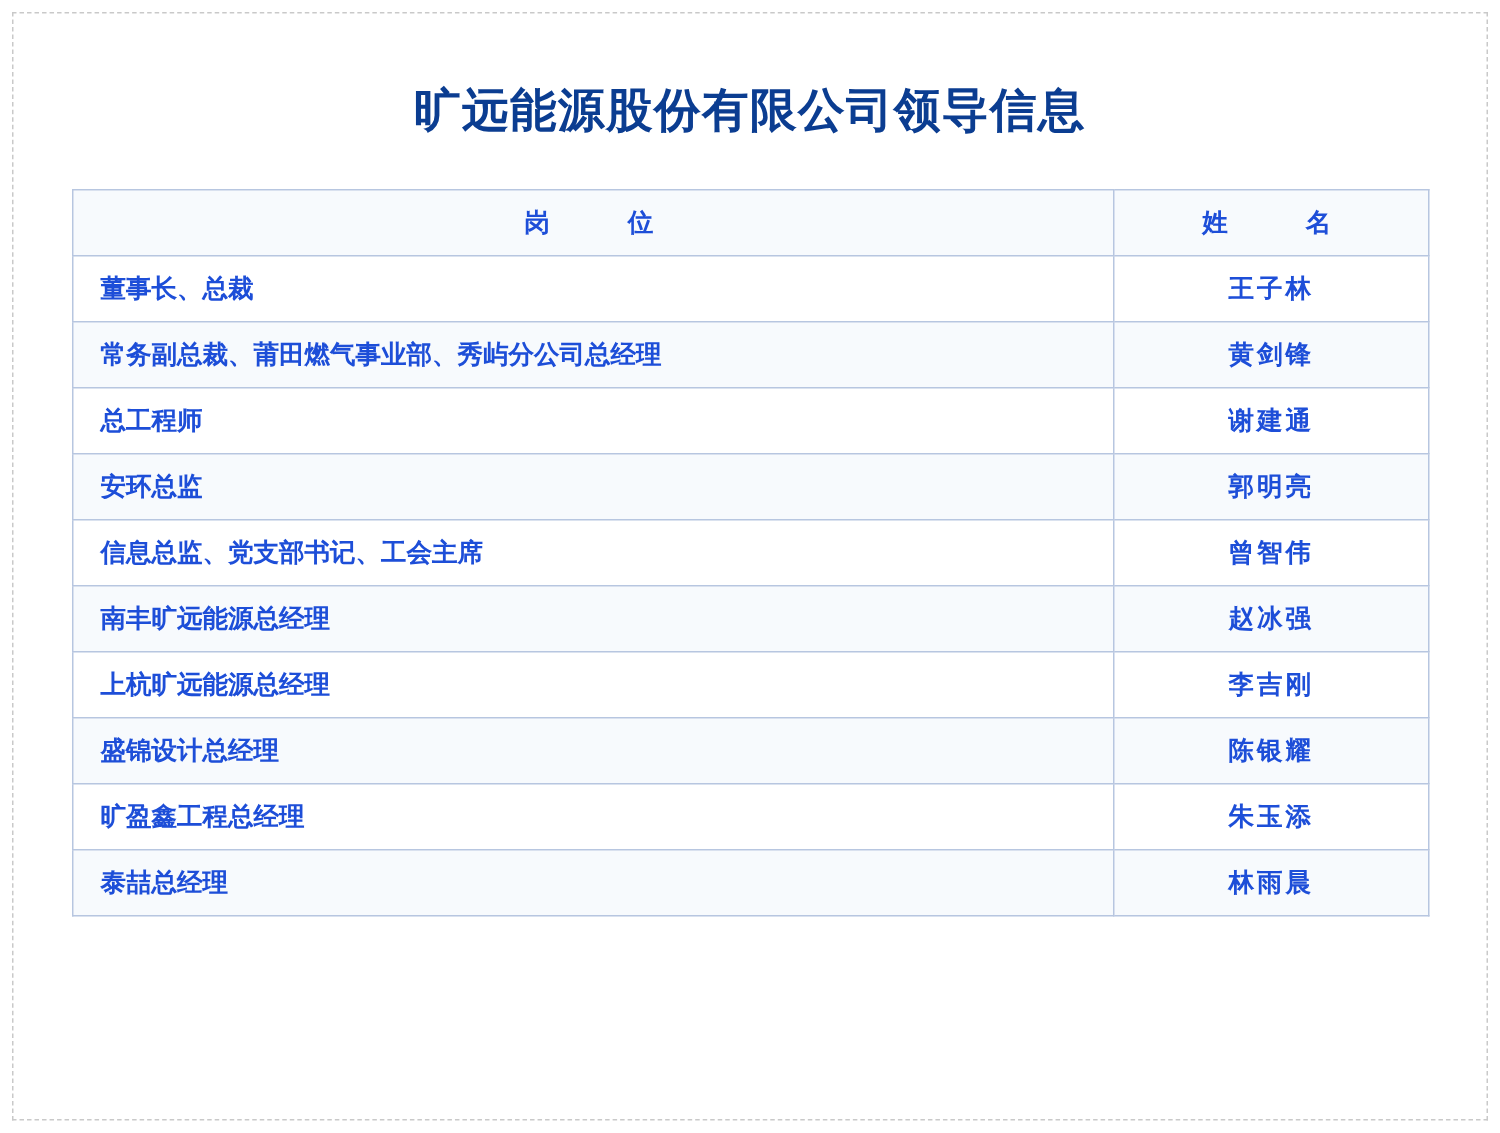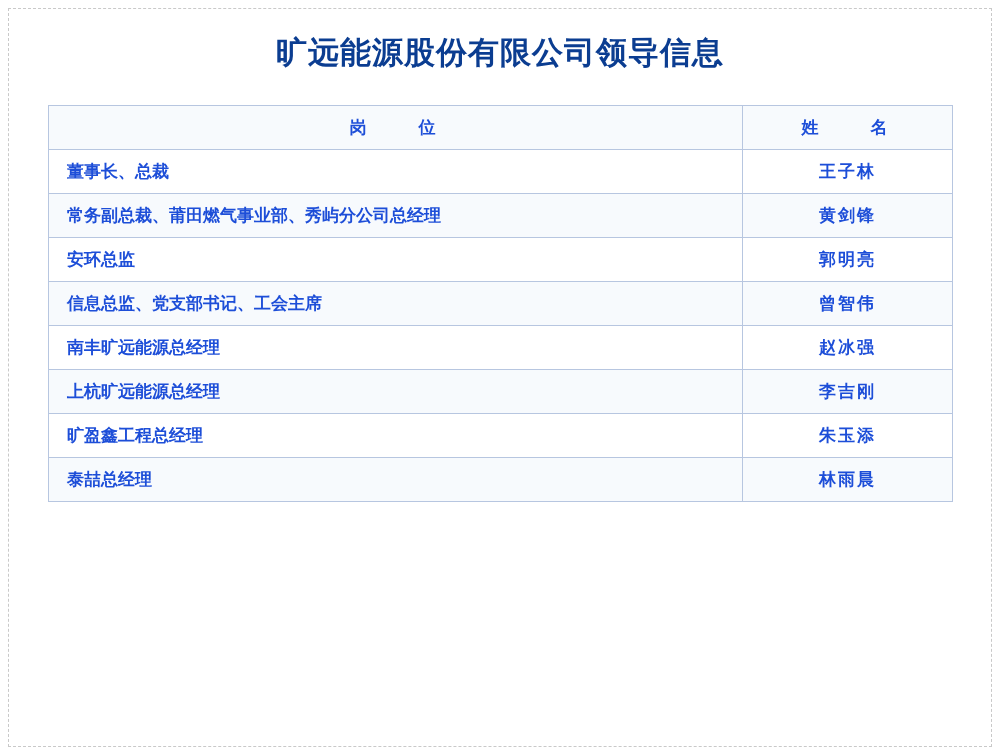--- a/index.html
+++ b/index.html
@@ -27,21 +27,21 @@
     pointer-events: none;
   }
 
   .content {
     position: absolute;
     left: 0;
     top: 0;
     width: 1000px;
     height: 659px;
     box-sizing: border-box;
-    padding: 34px 48px 30px 48px;
+    padding: 55px 48px 30px 48px;
     font-family: Liberation Serif, serif;
   }
 
   .doc-title {
     text-align: center;
     color: #0b3d91;
     font-size: 31px;
     font-weight: bold;
     letter-spacing: 1px;
     margin: 0 0 34px 0;
@@ -113,34 +113,42 @@
     <tbody id="table-body">
         <tr>
           <td class="post-cell">董事长、总裁</td>
           <td class="name-cell">王子林</td>
         </tr>
         <tr>
           <td class="post-cell">常务副总裁、莆田燃气事业部、秀屿分公司总经理</td>
           <td class="name-cell">黄剑锋</td>
         </tr>
         <tr>
+          <td class="post-cell">总工程师</td>
+          <td class="name-cell">谢建通</td>
+        </tr>
+        <tr>
           <td class="post-cell">安环总监</td>
           <td class="name-cell">郭明亮</td>
         </tr>
         <tr>
           <td class="post-cell">信息总监、党支部书记、工会主席</td>
           <td class="name-cell">曾智伟</td>
         </tr>
         <tr>
           <td class="post-cell">南丰旷远能源总经理</td>
           <td class="name-cell">赵冰强</td>
         </tr>
         <tr>
           <td class="post-cell">上杭旷远能源总经理</td>
           <td class="name-cell">李吉刚</td>
+        </tr>
+        <tr>
+          <td class="post-cell">盛锦设计总经理</td>
+          <td class="name-cell">陈银耀</td>
         </tr>
         <tr>
           <td class="post-cell">旷盈鑫工程总经理</td>
           <td class="name-cell">朱玉添</td>
         </tr>
         <tr>
           <td class="post-cell">泰喆总经理</td>
           <td class="name-cell">林雨晨</td>
         </tr>
       </tbody>

